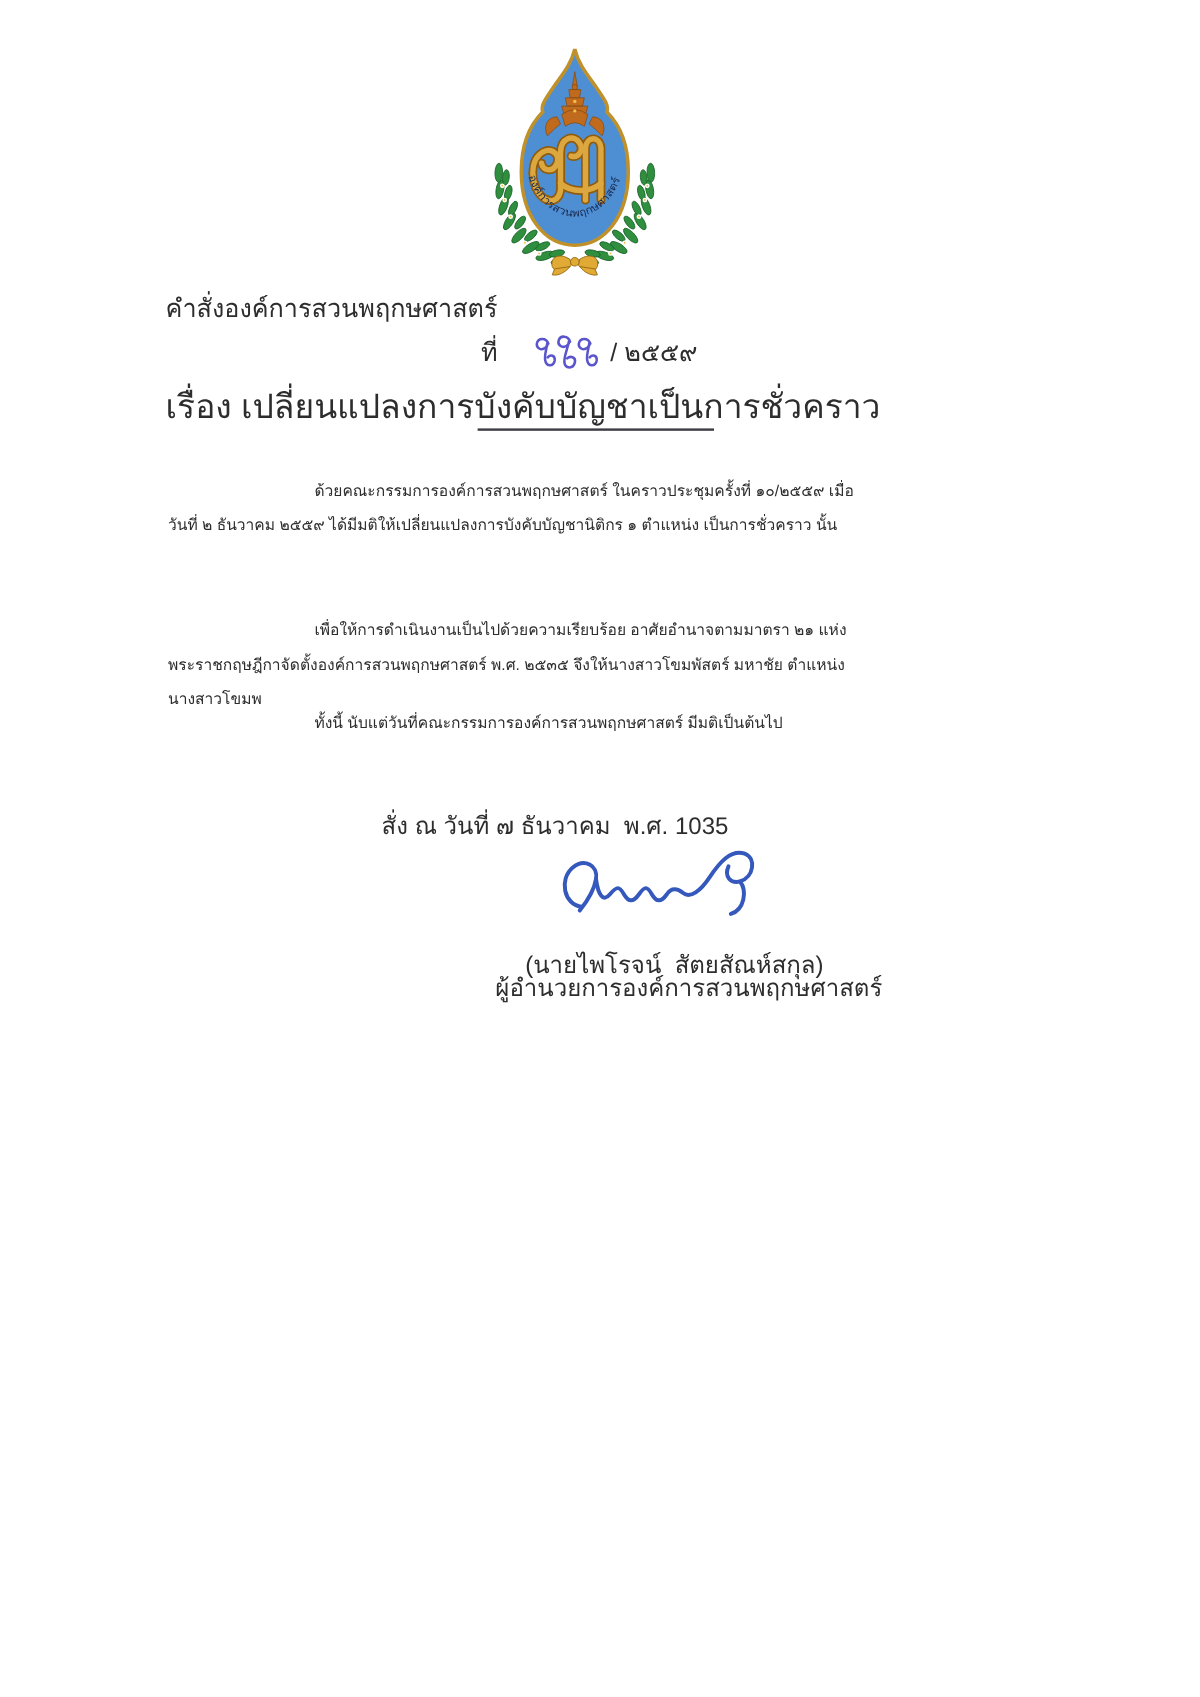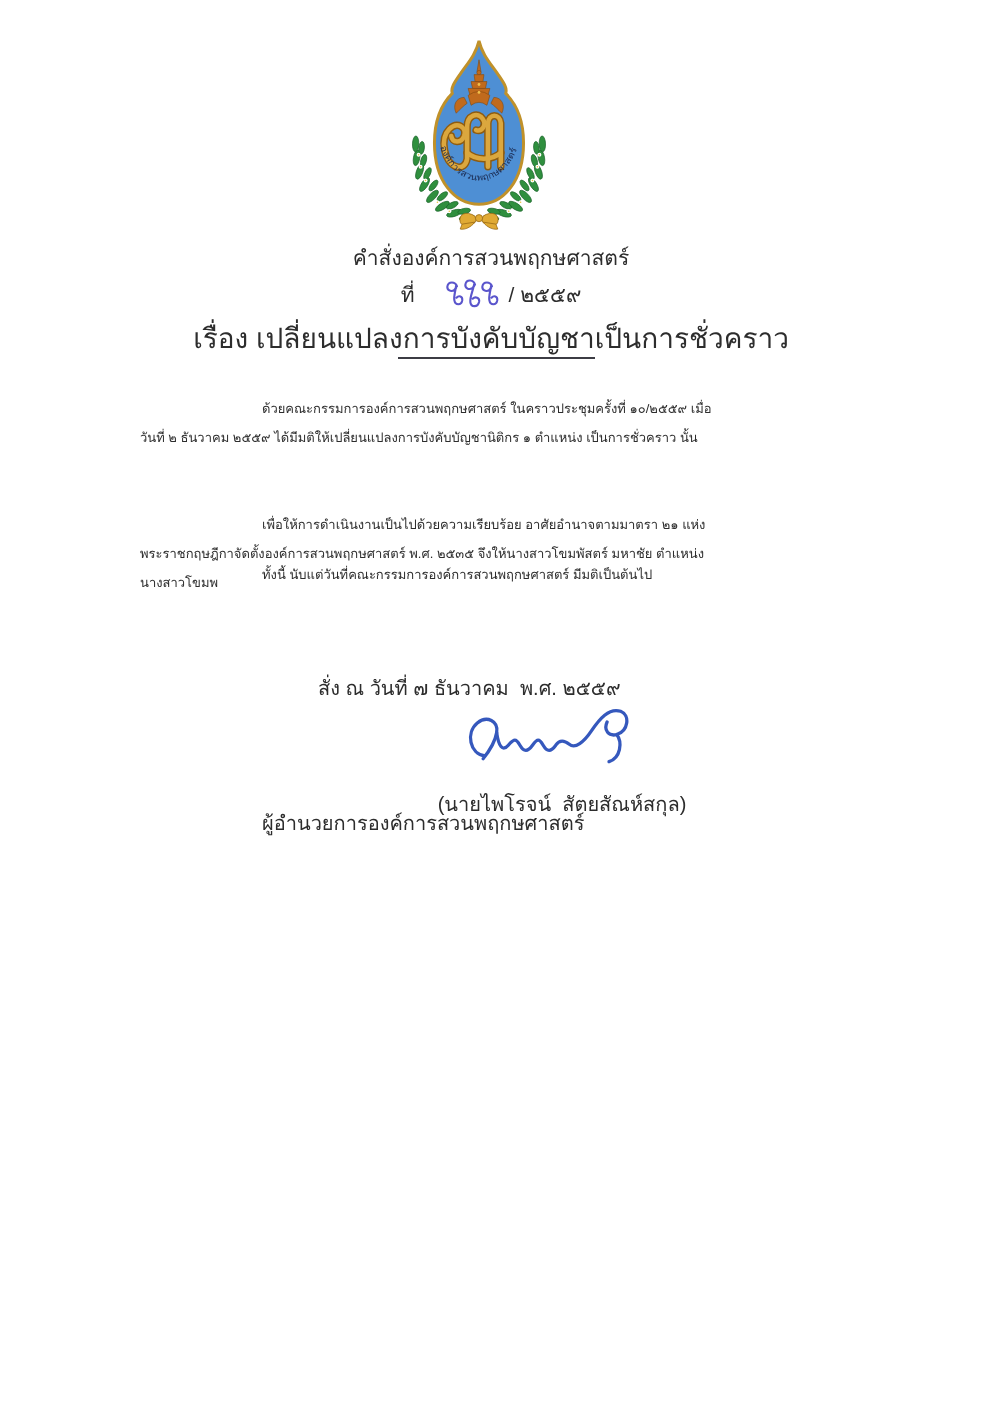--- a/index.html
+++ b/index.html
@@ -2,36 +2,36 @@
 <html><head>
 <meta charset="utf-8">
 <style>
   html,body{margin:0;padding:0;background:#ffffff;}
   .page{
     position:relative;width:1000px;height:1414px;background:#ffffff;overflow:hidden;
     color:#2d2d2d;font-family:"Liberation Sans","DejaVu Sans",sans-serif;
   }
   .abs{position:absolute;}
   .tline{white-space:pre;font-size:13px;line-height:29px;color:#2d2d2d;}
-  .center-col{left:138px;width:706px;text-align:center;}
+  .center-col{left:138px;width:706px;}
   .doc-title{top:243px;font-size:21px;}
   .subject-line{top:324px;font-size:28px;}
   .number-line{top:268px;height:42px;display:flex;justify-content:center;align-items:flex-end;}
   .number-line .txt{font-size:21px;line-height:30px;white-space:pre;}
   .hw-num{width:56px;height:38px;margin:0 10px 0 28px;position:relative;top:5px;}
   .divider{left:398px;top:357px;width:197px;height:2px;background:#3c3c44;}
   .para{left:140px;width:712px;}
   .p1{top:394px;}
   .p2{top:462px;margin-top:48px;}
-  .p3{top:560px;}
+  .p3{top:588px;}
   .indent{padding-left:122px;}
   .issued-line{left:318px;top:672px;font-size:20px;white-space:pre;}
   .sig-svg{left:456px;top:699px;width:184px;height:74px;}
   .signer-name{left:262px;width:600px;top:776px;text-align:center;font-size:20px;white-space:pre;margin-top:12px;}
-  .signer-title{left:262px;width:600px;top:807px;text-align:left;font-size:20px;white-space:pre;}
+  .signer-title{left:274px;width:600px;top:807px;text-align:center;font-size:20px;white-space:pre;}
   .emblem{left:403px;top:36px;width:152px;height:198px;}
 </style>
 </head>
 <body>
 
 <div class="page">
 
   <svg class="abs emblem" viewBox="0 0 150 200" role="img" aria-label="ตราองค์การสวนพฤกษศาสตร์">
 
     <path d="M75,5 C72,18 64,27 57,37 C51,46 46,52 48,58 C40,66 30,80 30,108
@@ -166,21 +166,21 @@
   <div class="abs para p2">
     <div class="tline indent">เพื่อให้การดำเนินงานเป็นไปด้วยความเรียบร้อย อาศัยอำนาจตามมาตรา ๒๑ แห่ง</div>
     <div class="tline">พระราชกฤษฎีกาจัดตั้งองค์การสวนพฤกษศาสตร์ พ.ศ. ๒๕๓๕ จึงให้นางสาวโขมพัสตร์ มหาชัย ตำแหน่ง</div>
     <div class="tline">นางสาวโขมพ</div>
   </div>
 
   <div class="abs para p3">
     <div class="tline indent">ทั้งนี้ นับแต่วันที่คณะกรรมการองค์การสวนพฤกษศาสตร์ มีมติเป็นต้นไป</div>
   </div>
 
-  <div class="abs issued-line">สั่ง ณ วันที่ ๗ ธันวาคม  พ.ศ. ๒๕๕๙</div>
+  <div class="abs issued-line">สั่ง ณ วันที่ ๗ ธันวาคม  พ.ศ. 1035</div>
 
   <svg class="abs sig-svg" viewBox="0 0 190 75" role="img" aria-label="ลายมือชื่อผู้อำนวยการ">
     <g fill="none" stroke="#3558bd" stroke-width="3.4" stroke-linecap="round">
       <path d="M30,58 C14,56 10,34 22,24 C32,16 44,22 42,34 C40,46 32,56 28,61"></path>
       <path d="M42,34 C44,48 48,54 54,47 C60,40 62,40 66,47 C70,54 74,54 79,47
                C84,40 86,40 90,47 C94,54 98,54 103,47 C107,41 112,42 117,46
                C123,51 132,44 140,32 C148,20 158,8 170,12 C180,16 178,32 166,36
                C158,38 152,32 156,23"></path>
       <path d="M166,36 C172,44 170,60 158,64"></path>
     </g>

